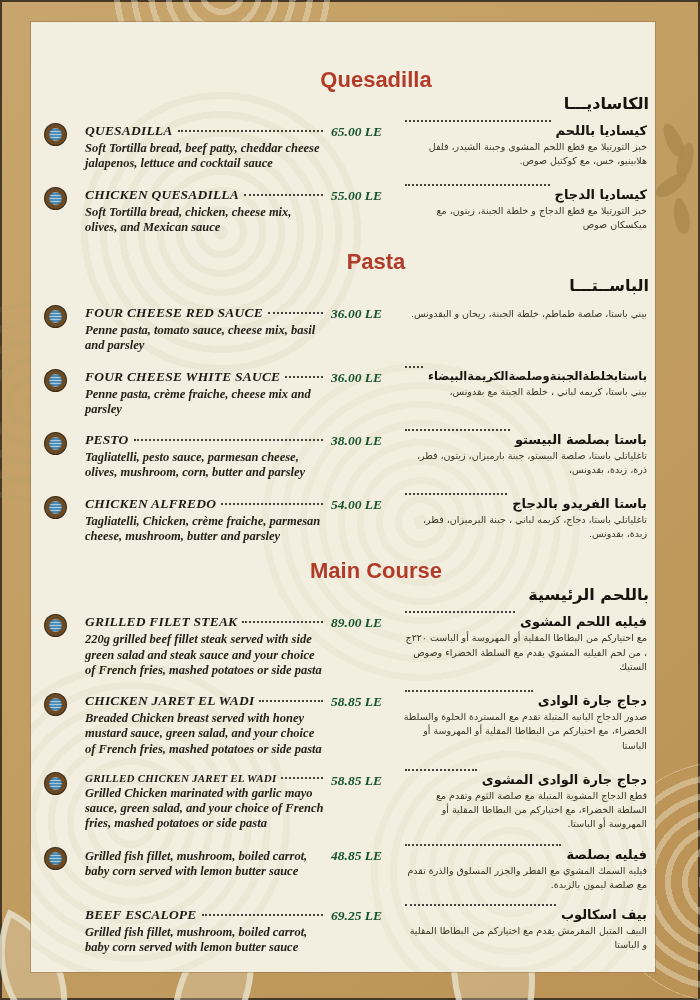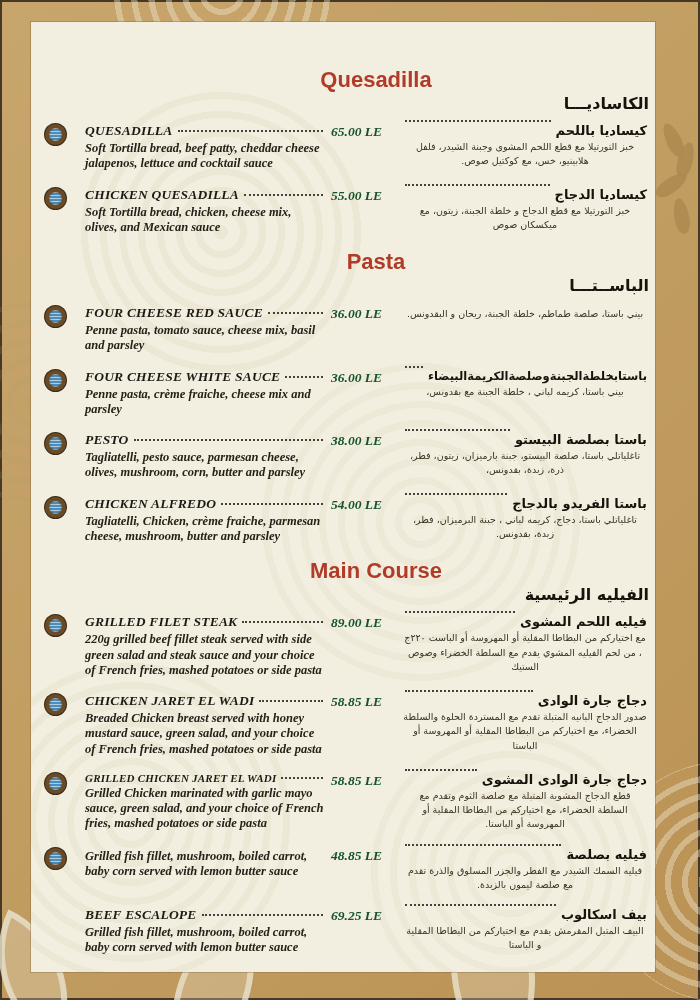--- a/index.html
+++ b/index.html
@@ -84,21 +84,21 @@
   .ar-block{padding-right:2px;}
   .ar-line{display:flex;align-items:flex-start;}
   .ar-leader{flex:1 1 auto;border-bottom:2px dotted #45413a;
     margin:0 5px 0 2px;transform:translateY(-3px);min-width:8px;}
   .ar-name{
     font-family:"DejaVu Sans", sans-serif;font-weight:bold;font-size:13px;
     color:#17130c;white-space:nowrap;
   }
   .ar-desc{
     font-family:"DejaVu Sans", sans-serif;font-size:9.5px;color:#3a3122;
-    direction:rtl;text-align:center;line-height:1.5;margin-top:2px;
+    direction:rtl;text-align:right;line-height:1.5;margin-top:2px;
   }
 </style>
 </head>
 <body>
 
 <div class="frame">
   <div class="orn orn-rings-light" style="left:110px;top:-120px;width:220px;height:220px;"></div>
   <div class="petal" style="left:664px;top:120px;transform:rotate(-25deg);"></div>
   <div class="petal" style="left:676px;top:140px;transform:rotate(15deg);"></div>
   <div class="petal" style="left:662px;top:165px;transform:rotate(55deg);"></div>
@@ -233,21 +233,21 @@
         <div class="ar-line">
           <span class="ar-leader"></span>
           <span class="ar-name" dir="rtl" lang="ar">باستا الفريدو بالدجاج</span>
         </div>
         <div class="ar-desc" lang="ar">تاغلياتلي باستا، دجاج، كريمه لباني ، جبنة البرميزان، فطر، زبدة، بقدونس.</div>
       </div>
     </div>
 
     <div class="sec-head">
       <div class="sec-title-en">Main Course</div>
-      <div class="sec-title-ar" dir="rtl" lang="ar">الفيليه الرئيسية</div>
+      <div class="sec-title-ar" dir="rtl" lang="ar">باللحم الرئيسية</div>
     </div>
 
     <div class="row">
       <div class="badge"></div>
       <div>
         <div class="en-line">
           <span class="en-name">GRILLED FILET STEAK</span>
           <span class="leader"></span>
         </div>
         <div class="en-desc">220g grilled beef fillet steak served with side green salad and steak sauce and your choice of French fries, mashed potatoes or side pasta</div>
@@ -304,21 +304,21 @@
       <div class="badge"></div>
       <div>
         <div class="en-desc">Grilled fish fillet, mushroom, boiled carrot, baby corn served with lemon butter  sauce</div>
       </div>
       <div class="price">48.85  LE</div>
       <div class="ar-block">
         <div class="ar-line">
           <span class="ar-leader"></span>
           <span class="ar-name" dir="rtl" lang="ar">فيليه بصلصة</span>
         </div>
-        <div class="ar-desc" lang="ar">فيليه السمك الشيدر مع الفطر والجزر المسلوق والذرة تقدم مع صلصة ليمون بالزبدة.</div>
+        <div class="ar-desc" lang="ar">فيليه السمك المشوي مع الفطر والجزر المسلوق والذرة تقدم مع صلصة ليمون بالزبدة.</div>
       </div>
     </div>
 
     <div class="row">
       <div></div>
       <div>
         <div class="en-line">
           <span class="en-name">BEEF ESCALOPE</span>
           <span class="leader"></span>
         </div>

